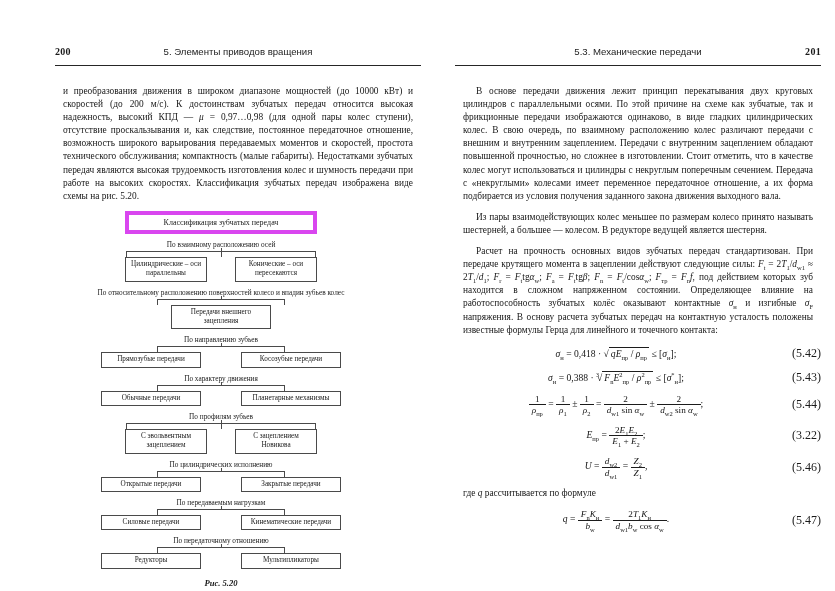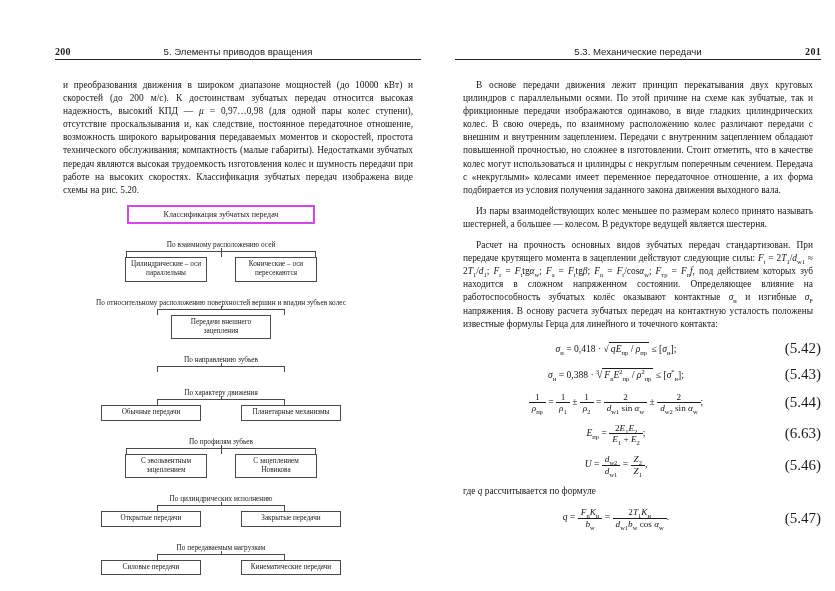--- a/index.html
+++ b/index.html
@@ -7,60 +7,60 @@
     width:835px;height:591px;position:relative;overflow:hidden;
     background:#ffffff;color:#1b1b1b;
     font-family:"Liberation Serif", serif;
   }
   .page{position:absolute;top:46px;width:366px}
   .page-left{left:55px}
   .page-right{left:455px}
 
   .pagehead{
     display:flex;align-items:baseline;
-    border-bottom:1.6px solid #262626;padding-bottom:2px;margin-bottom:19px;
+    border-bottom:1.6px solid #262626;padding-bottom:8px;margin-bottom:19px;
   }
   .pn{width:44px;font-weight:bold;font-size:10px;letter-spacing:.3px}
   .pn.right{text-align:right}
   .rh{flex:1;text-align:center;font-family:"Liberation Sans",sans-serif;font-size:9.6px;color:#222}
 
   .body-text{
     margin:8px;font-size:9.4px;line-height:13.1px;text-align:justify;color:#171717;
   }
   .ind{text-indent:13px}
   .body-text i{font-family:"Liberation Serif",serif}
   sub,sup{font-size:6.5px;line-height:0}
 
   
   .fig{width:300px;margin:5px 0 0 16px;color:#1a1a1a}
   .fig-title{
-    width:180px;margin:0 auto;border:2px solid #d946ef;
+    width:180px;margin:0 auto;border:4px solid #d946ef;
     text-align:center;font-size:8px;padding:3px 2px;
   }
-  .grp{margin-top:16px}
+  .grp{margin-top:6px}
   .grp-label{text-align:center;font-size:7.3px;margin-bottom:2px;white-space:nowrap}
   .bracket{height:5px;border:1px solid #4a4a4a;border-bottom:none;margin:0 auto;position:relative}
   .bracket::before{content:'';position:absolute;left:50%;top:-4px;width:1px;height:4px;background:#4a4a4a}
   .three .bracket::after{content:'';position:absolute;left:50%;top:0;width:1px;height:5px;background:#4a4a4a}
   .w2{width:126px}
   .w3{width:188px}
   .boxes{display:flex;justify-content:center;gap:40px}
   .three .boxes{gap:28px}
   .bx{
     width:100px;box-sizing:border-box;border:1px solid #4a4a4a;
     display:flex;align-items:center;justify-content:center;text-align:center;
     font-size:7.2px;line-height:1.3;padding:2px 3px;min-height:15px;background:#fff;
   }
   .three .bx{width:82px}
-  .fig-cap{text-align:right;font-weight:bold;font-style:italic;font-size:8.6px;margin-top:9px}
+  .fig-cap{text-align:center;font-weight:bold;font-style:italic;font-size:8.6px;margin-top:9px}
 
   
   .eq-row{display:flex;align-items:center;margin:9px 0;font-size:9.6px}
   .eq-body{flex:1;text-align:center;color:#141414}
-  .eq-no{width:44px;text-align:right;font-size:15px}
+  .eq-no{width:44px;text-align:right;font-size:12px}
   .fr{display:inline-block;vertical-align:middle;text-align:center;font-size:9.2px;line-height:1.15}
   .fr .n{display:block;border-bottom:1px solid #1c1c1c;padding:0 3px}
   .fr .d{display:block;padding:0 3px}
   .sq{display:inline-block;white-space:nowrap}
   .sq .rad{border-top:1px solid #1c1c1c;padding:0 2px}
   .ri{font-size:6px;vertical-align:super;margin-right:-2px}
   .where{margin-top:4px}
 </style>
 </head>
 <body>
@@ -82,30 +82,34 @@
       <div class="grp three">
         <div class="grp-label">По взаимному расположению осей</div>
         <div class="bracket w3"></div>
         <div class="boxes">
           <div class="bx">Цилиндрические – оси параллельны</div>
           <div class="bx">Конические – оси пересекаются</div>
         </div>
       </div>
 
       <div class="grp">
-        <div class="grp-label">По относительному расположению поверхностей вершин и впадин зубьев колес</div>
+        <div class="grp-label">По относительному расположению поверхностей колесо и впадин зубьев колес</div>
         <div class="bracket w2"></div>
         <div class="boxes">
           <div class="bx">Передачи внешнего зацепления</div>
         </div>
       </div>
 
       <div class="grp">
         <div class="grp-label">По направлению зубьев</div>
         <div class="bracket w2"></div>
+        <div class="boxes">
+          <div class="bx">Прямозубые передачи</div>
+          <div class="bx">Косозубые передачи</div>
+        </div>
       </div>
 
       <div class="grp">
         <div class="grp-label">По характеру движения</div>
         <div class="bracket w2"></div>
         <div class="boxes">
           <div class="bx">Обычные передачи</div>
           <div class="bx">Планетарные механизмы</div>
         </div>
       </div>
@@ -168,21 +172,21 @@
     <div class="eq-row">
       <span class="eq-body"><i>σ</i><sub>н</sub> = 0,388 · <span class="sq"><sup class="ri">3</sup>√<span class="rad"><i>F</i><sub>n</sub><i>E</i><sup>2</sup><sub>пр</sub> / <i>ρ</i><sup>2</sup><sub>пр</sub></span></span> ≤ [<i>σ</i><sup>*</sup><sub>н</sub>];</span>
       <span class="eq-no">(5.43)</span>
     </div>
     <div class="eq-row">
       <span class="eq-body"><span class="fr"><span class="n">1</span><span class="d"><i>ρ</i><sub>пр</sub></span></span> = <span class="fr"><span class="n">1</span><span class="d"><i>ρ</i><sub>1</sub></span></span> ± <span class="fr"><span class="n">1</span><span class="d"><i>ρ</i><sub>2</sub></span></span> = <span class="fr"><span class="n">2</span><span class="d"><i>d</i><sub>w1</sub> sin <i>α</i><sub>w</sub></span></span> ± <span class="fr"><span class="n">2</span><span class="d"><i>d</i><sub>w2</sub> sin <i>α</i><sub>w</sub></span></span>;</span>
       <span class="eq-no">(5.44)</span>
     </div>
     <div class="eq-row">
       <span class="eq-body"><i>E</i><sub>пр</sub> = <span class="fr"><span class="n">2<i>E</i><sub>1</sub><i>E</i><sub>2</sub></span><span class="d"><i>E</i><sub>1</sub> + <i>E</i><sub>2</sub></span></span>;</span>
-      <span class="eq-no">(6.63)</span>
+      <span class="eq-no">(3.22)</span>
     </div>
     <div class="eq-row">
       <span class="eq-body"><i>U</i> = <span class="fr"><span class="n"><i>d</i><sub>w2</sub></span><span class="d"><i>d</i><sub>w1</sub></span></span> = <span class="fr"><span class="n"><i>Z</i><sub>2</sub></span><span class="d"><i>Z</i><sub>1</sub></span></span>,</span>
       <span class="eq-no">(5.46)</span>
     </div>
 
     <p class="body-text where">где <i>q</i> рассчитывается по формуле</p>
 
     <div class="eq-row">
       <span class="eq-body"><i>q</i> = <span class="fr"><span class="n"><i>F</i><sub>n</sub><i>K</i><sub>н</sub></span><span class="d"><i>b</i><sub>w</sub></span></span> = <span class="fr"><span class="n">2<i>T</i><sub>1</sub><i>K</i><sub>н</sub></span><span class="d"><i>d</i><sub>w1</sub><i>b</i><sub>w</sub> cos <i>α</i><sub>w</sub></span></span>.</span>

